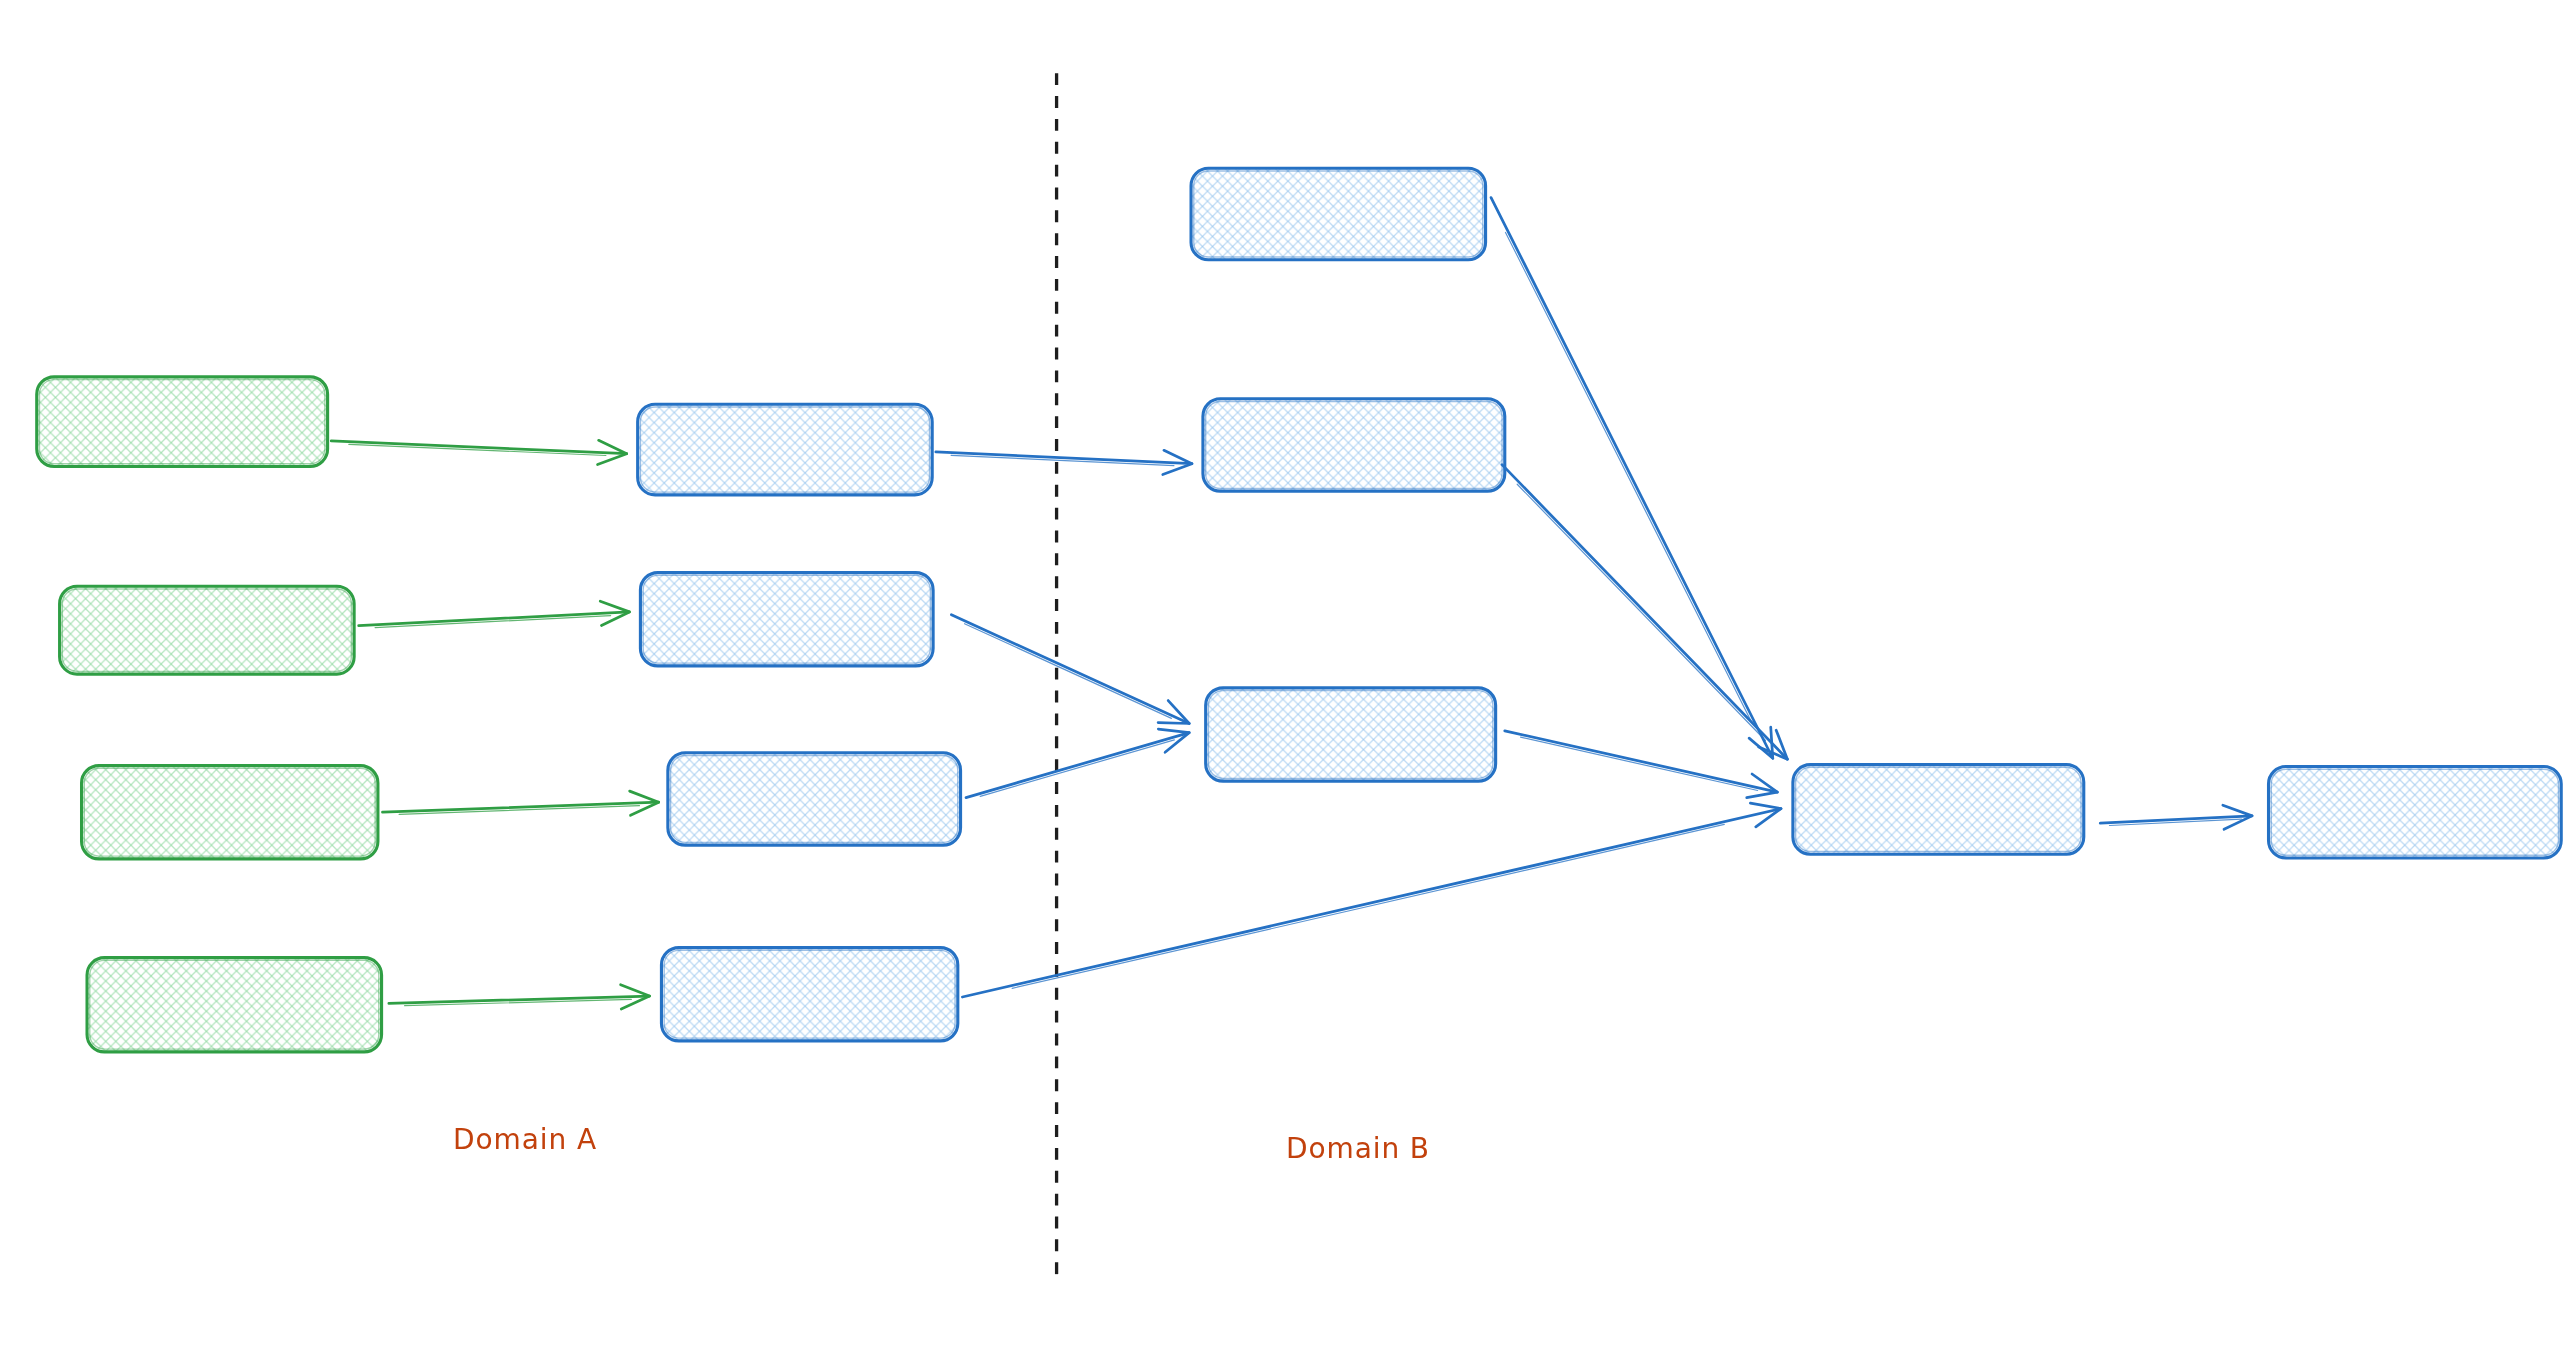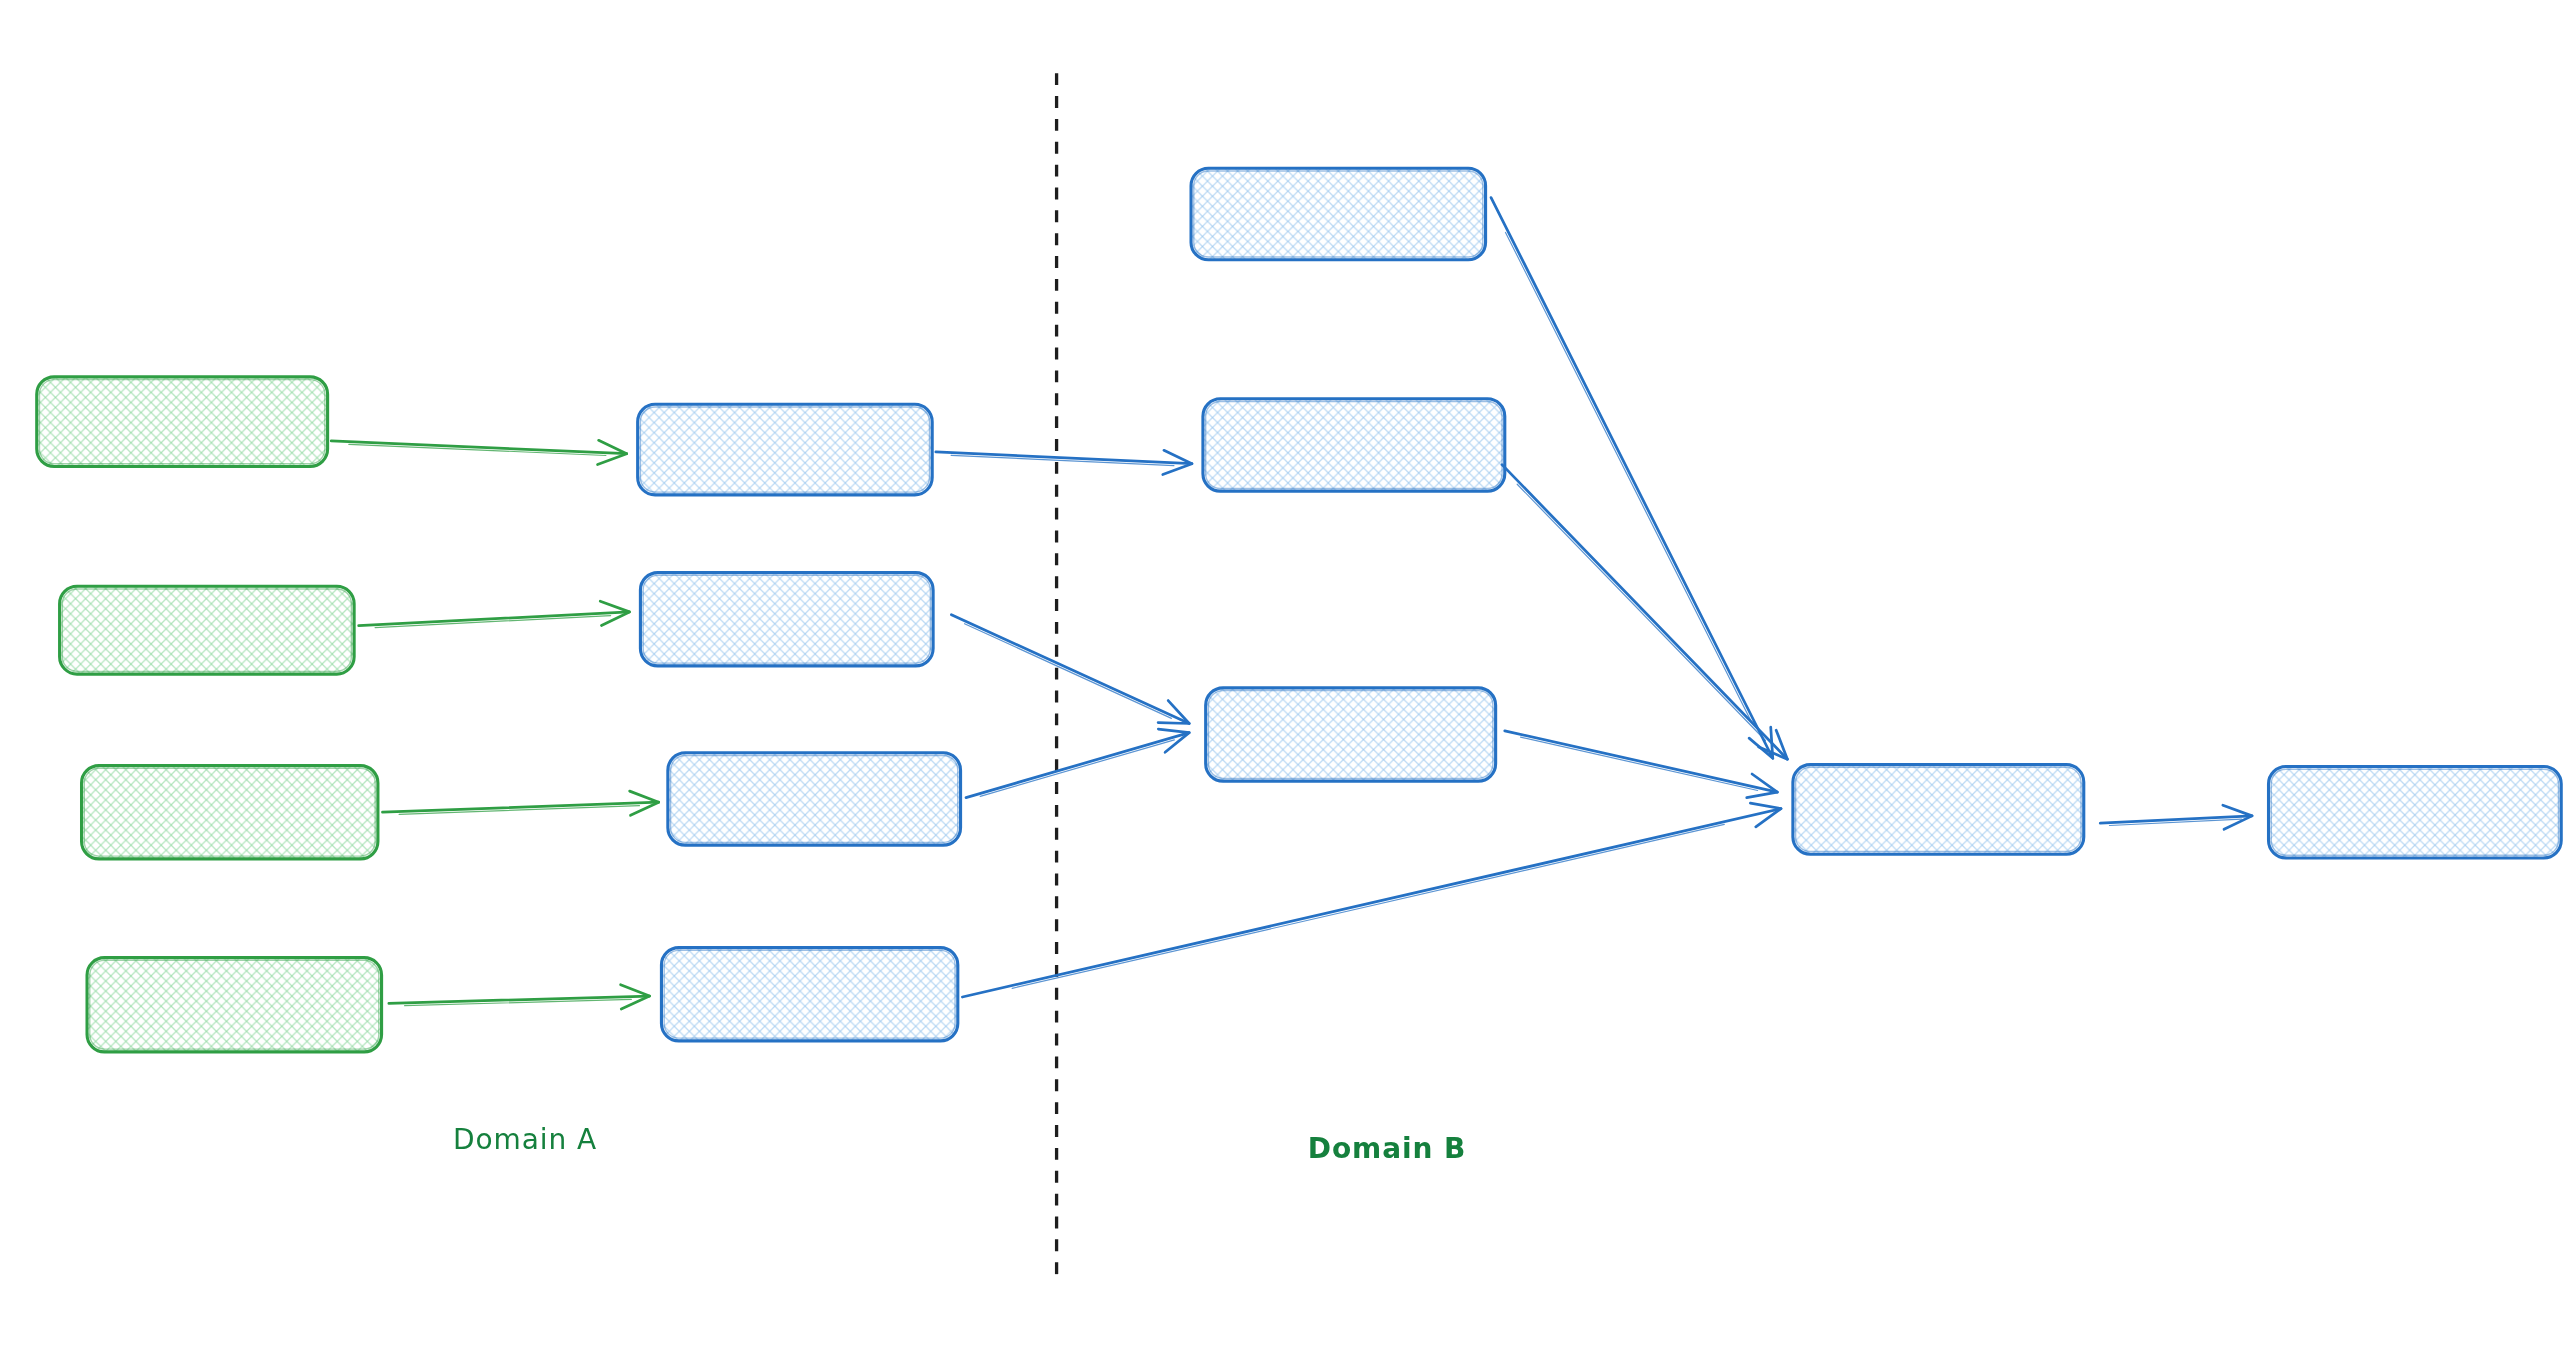--- a/index.html
+++ b/index.html
@@ -19,26 +19,26 @@
     position: absolute;
     left: 0;
     top: 0;
   }
   .domain-label {
     position: absolute;
     transform: translateX(-50%);
     font-size: 28px;
     font-weight: 500;
     letter-spacing: 0.9px;
-    color: #15803d;
+    color: #c2410c;
     white-space: nowrap;
     font-family: "DejaVu Sans", sans-serif;
   }
   .label-a { left: 525px;  top: 1123px; }
-  .label-b { left: 1387px; top: 1132px; font-weight: bold; }
+  .label-b { left: 1358px; top: 1132px; }
 </style>
 </head>
 <body>
 
 <div id="board">
   <svg id="scene" width="2576" height="1372" viewBox="0 0 2816 1500">
       <defs>
         <pattern id="hatch-green" width="11" height="11" patternUnits="userSpaceOnUse">
           <path d="M0 11 L11 0 M-2 2 L2 -2 M9 13 L13 9" stroke="#8fd9a0" stroke-width="1.4" opacity="0.65" fill="none"></path>
           <path d="M0 0 L11 11 M9 -2 L13 2 M-2 9 L2 13" stroke="#8fd9a0" stroke-width="1.4" opacity="0.65" fill="none"></path>

